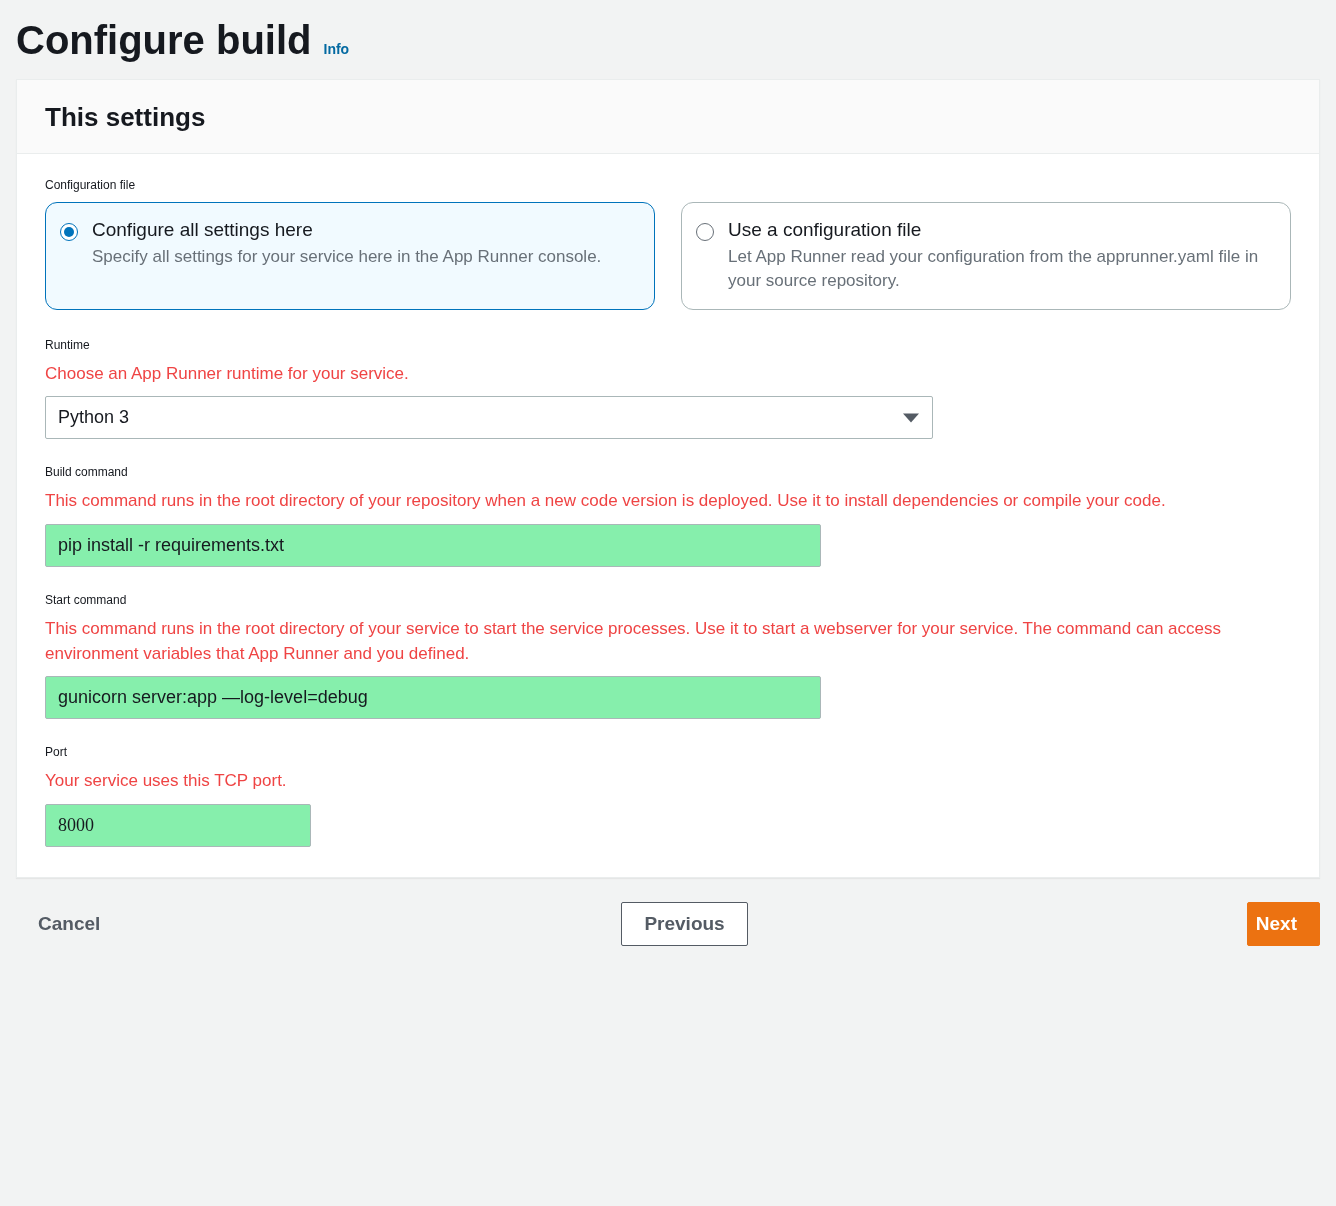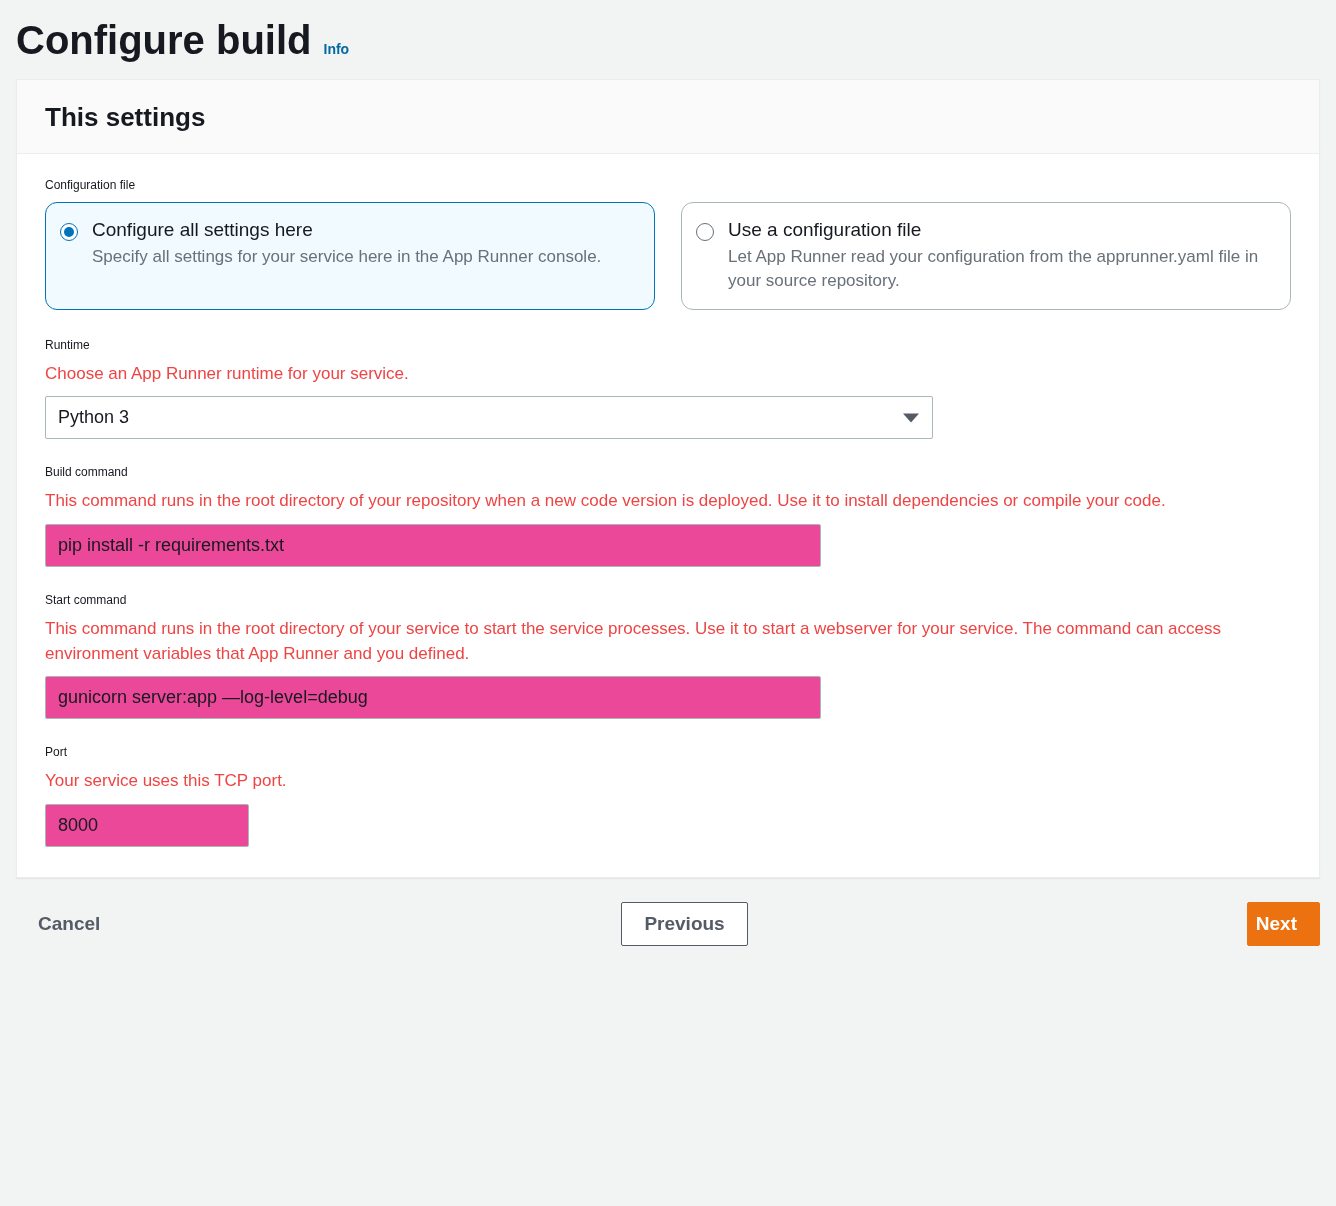--- a/index.html
+++ b/index.html
@@ -142,24 +142,24 @@
     pointer-events: none;
   }
 
   .text-input {
     width: 776px;
     max-width: 100%;
     border: 1px solid #aab7b8;
     border-radius: 2px;
     padding: 10px 12px;
     font-size: 18px;
-    background: #ec4899;
-    color: #16191f;
-  }
-  .text-input.small { width: 204px; }
+    background: #86efac;
+    color: #16191f;
+  }
+  .text-input.small { width: 266px; font-family: Liberation Serif, serif; }
 
   .footer {
     display: flex;
     justify-content: space-between;
     align-items: center;
     gap: 16px;
     margin-top: 24px;
   }
   .btn {
     font-size: 19px;

